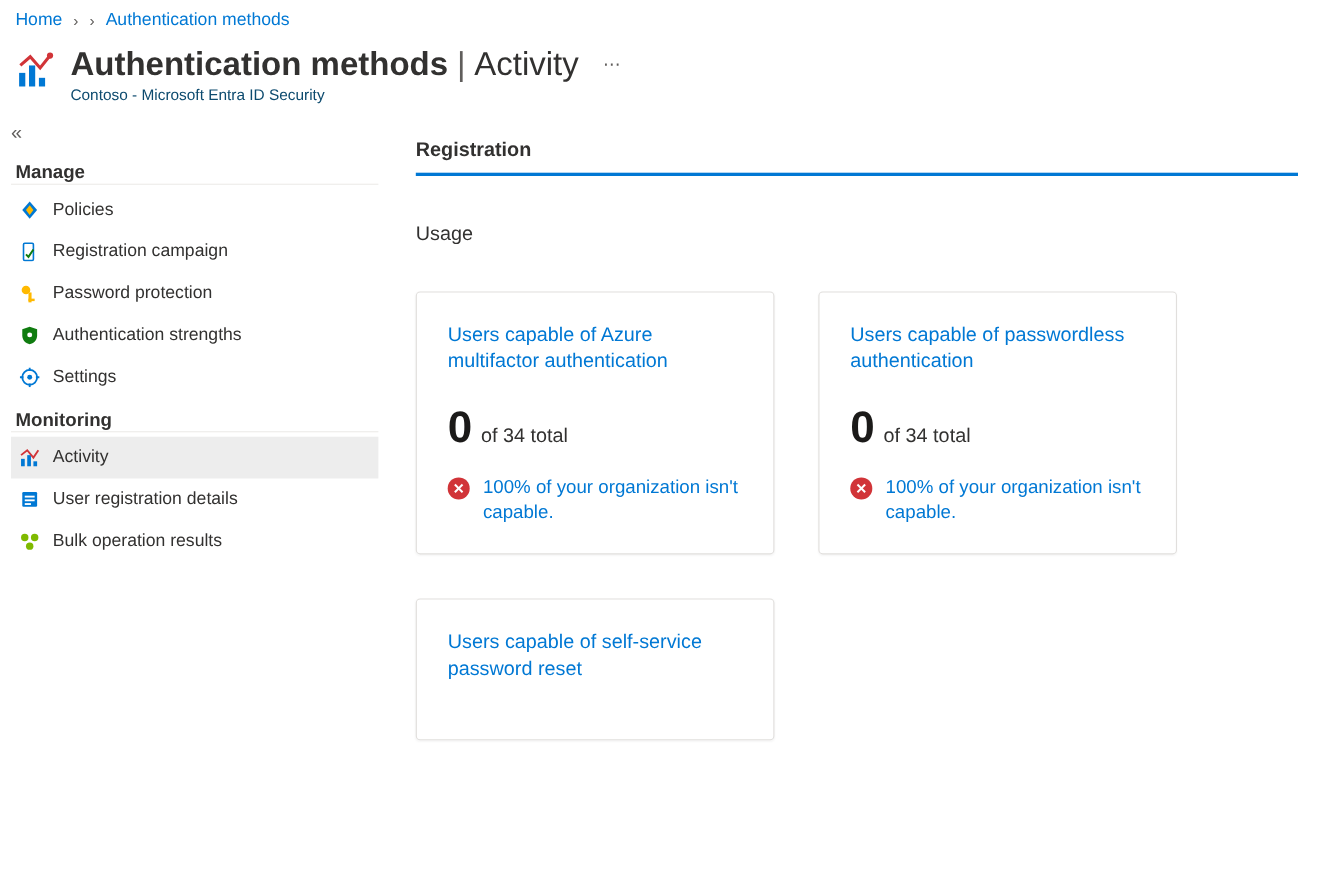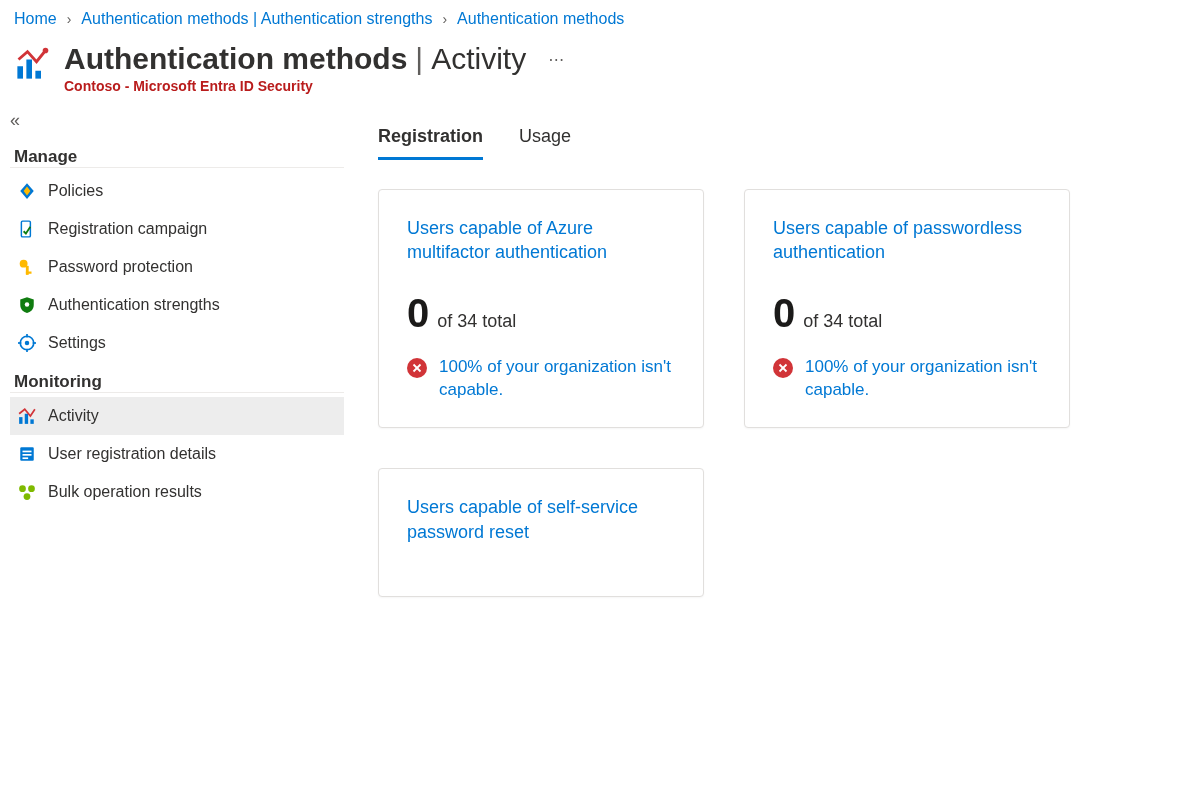--- a/index.html
+++ b/index.html
@@ -39,21 +39,21 @@
   }
   .header-text .title-line {
     display:flex; align-items:center; gap:8px;
     font-size: 30px;
     font-weight: 400;
     color: #323130;
   }
   .header-text .title-line .strong { font-weight:600; }
   .header-text .title-line .divider { color:#605e5c; font-weight:300; }
   .header-text .subtitle {
-    font-size:14px; color:#b91c1c; margin-top:2px;font-weight:bold;
+    font-size:14px; color:#0c4a6e; margin-top:2px;
   }
   .more-dots { color:#605e5c; font-size:16px; margin-left:14px; letter-spacing:2px; cursor:pointer; }
 
   
   .layout { display:flex; }
   .sidebar {
     width: 352px;
     padding: 0 8px 0 10px;
   }
   .main {
@@ -95,20 +95,21 @@
   }
   .nav-item .nav-icon { width:18px; height:18px; display:flex; align-items:center; justify-content:center; flex-shrink:0; }
   .nav-item.active { background:#ededed; font-weight:400; }
 
   
   .tabs {
     display:flex; gap:36px;
     border-bottom:1px solid transparent;
     margin-bottom:28px;
     margin-top:2px;
+    flex-direction:column;
   }
   .tab {
     font-size:18px; color:#323130; padding:6px 0 10px 0; cursor:pointer;
     border-bottom:3px solid transparent;
   }
   .tab.active { border-bottom-color:#0078d4; font-weight:600; }
 
   
   .cards {
     display:flex; flex-wrap:wrap; gap:40px;
@@ -142,21 +143,20 @@
   }
   .alert-icon svg { width:10px; height:10px; }
   .alert-text { color:#0078d4; font-size:17px; line-height:1.35; cursor:pointer; }
 </style>
 </head>
 <body>
 
 <div class="breadcrumb">
   <a href="#">Home</a>
   <span class="sep">›</span>
-  <a href="#">Authentication methods | Authentication strengths</a>
   <span class="sep">›</span>
   <a href="#">Authentication methods</a>
 </div>
 
 <div class="page-header">
   <div class="header-icon">
     <svg viewBox="0 0 32 32" width="36" height="36">
       <rect x="3" y="18" width="5" height="11" fill="#0078d4"></rect>
       <rect x="11" y="12" width="5" height="17" fill="#0078d4"></rect>
       <rect x="19" y="22" width="5" height="7" fill="#0078d4"></rect>

